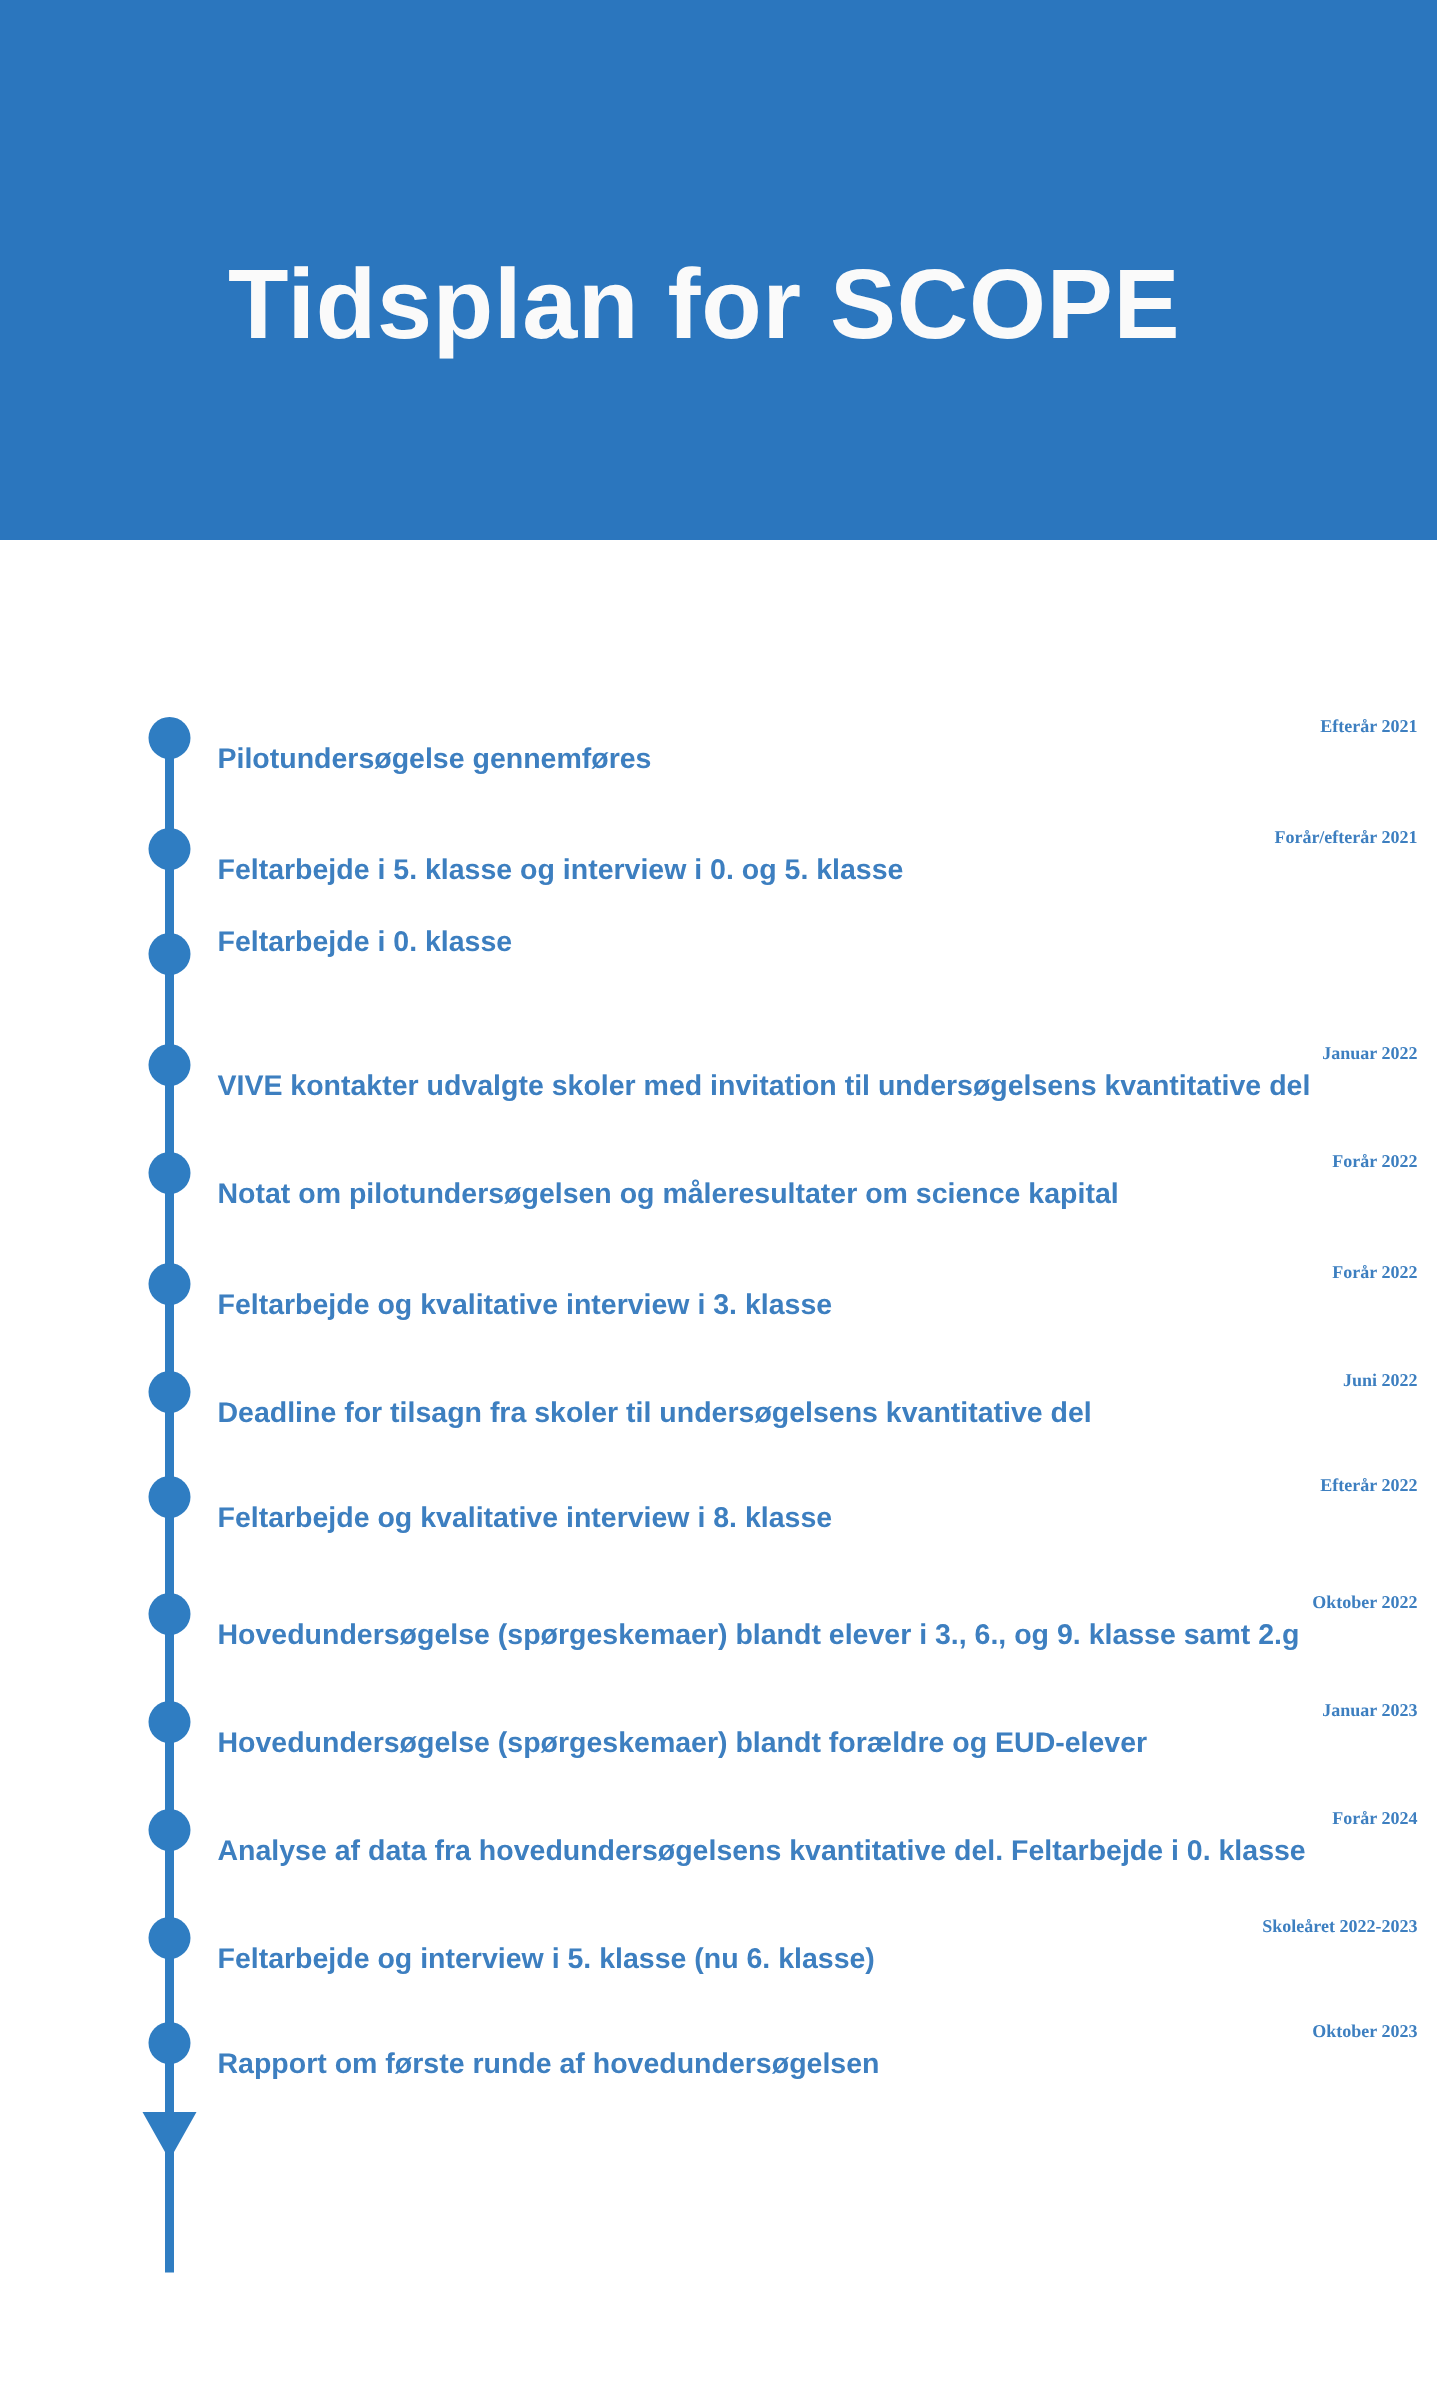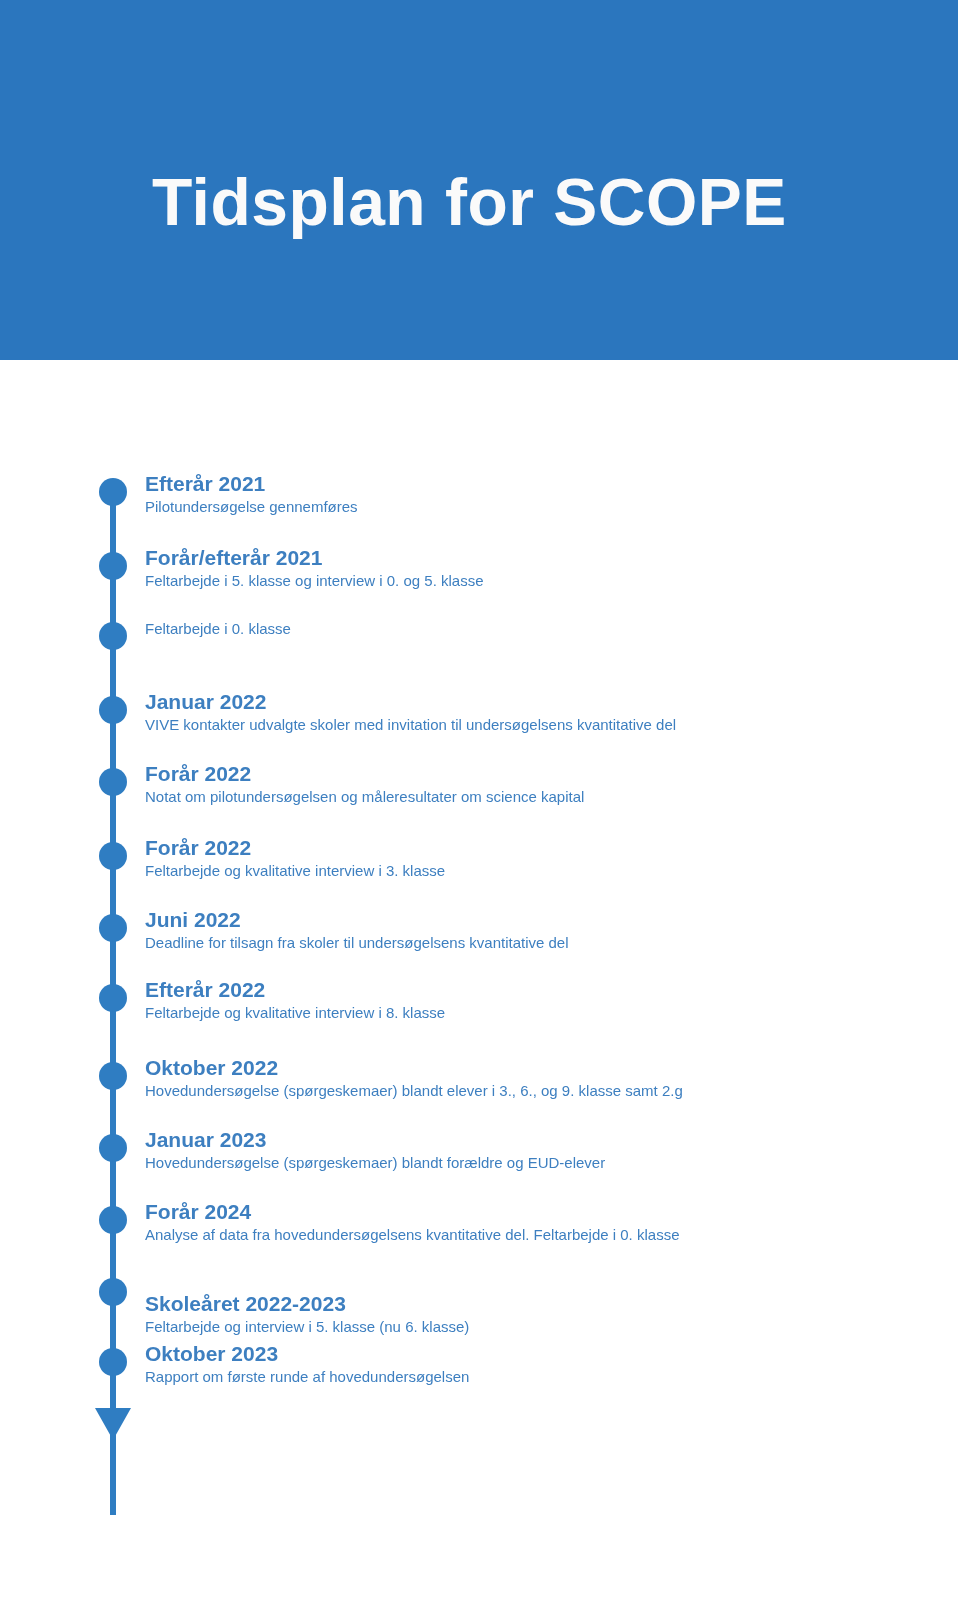--- a/index.html
+++ b/index.html
@@ -82,31 +82,32 @@
     border-radius: 50%;
     background: #2F7DC2;
   }
   .item-text {
     position: absolute;
     left: 145px;
     width: 800px;
   }
   .item-date {
     color: #3D7FC0;
-    font-family: Liberation Sans, sans-serif;
+    font-family: Liberation Serif, serif;
     font-weight: bold;
-    font-size: 21px;
+    font-size: 12px;
     line-height: 22px;
     white-space: nowrap;
+    text-align: right;
   }
   .item-desc {
     color: #3D7FC0;
     font-family: "Liberation Sans", sans-serif;
-    font-weight: normal;
-    font-size: 15px;
+    font-weight: bold;
+    font-size: 19px;
     line-height: 24px;
     white-space: nowrap;
   }
 </style>
 </head>
 <body>
 
 <div class="page">
 
   <div class="banner">
@@ -188,21 +189,21 @@
         </div>
         <div class="item" style="top: 0px;">
           <div class="dot" style="top: 846px;"></div>
           <div class="item-text" style="top: 841px;">
             <div class="item-date">Forår 2024</div>
             <div class="item-desc">Analyse af data fra hovedundersøgelsens kvantitative del. Feltarbejde i 0. klasse</div>
           </div>
         </div>
         <div class="item" style="top: 0px;">
           <div class="dot" style="top: 918px;"></div>
-          <div class="item-text" style="top: 913px; margin-top: 20px;">
+          <div class="item-text" style="top: 913px;">
             <div class="item-date">Skoleåret 2022-2023</div>
             <div class="item-desc">Feltarbejde og interview i 5. klasse (nu 6. klasse)</div>
           </div>
         </div>
         <div class="item" style="top: 0px;">
           <div class="dot" style="top: 988px;"></div>
           <div class="item-text" style="top: 983px;">
             <div class="item-date">Oktober 2023</div>
             <div class="item-desc">Rapport om første runde af hovedundersøgelsen</div>
           </div>

